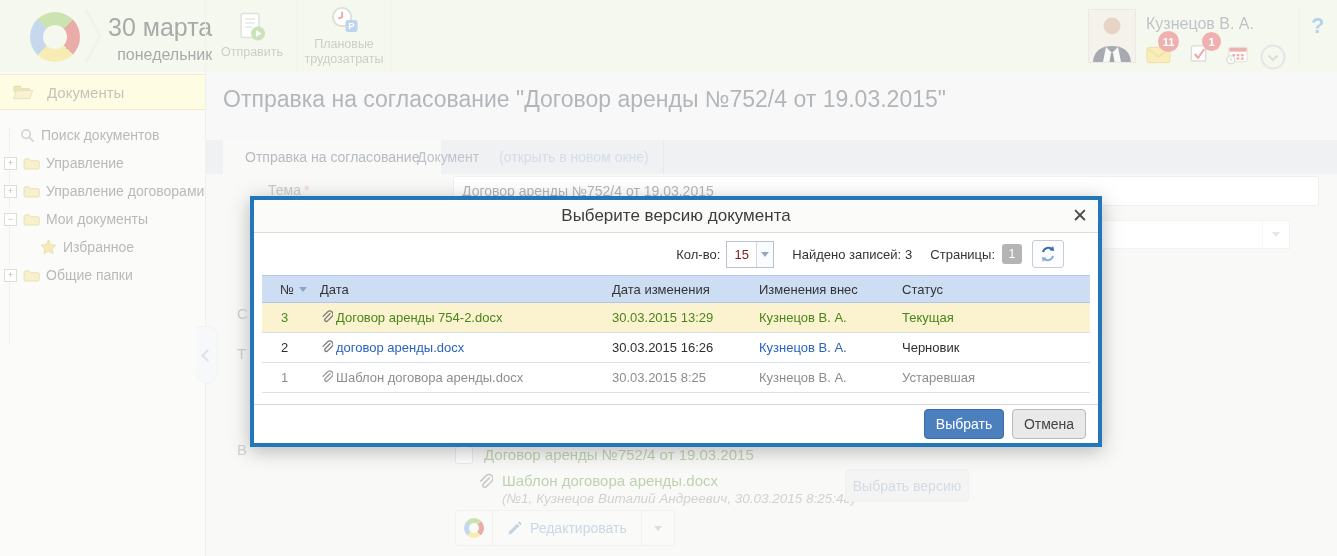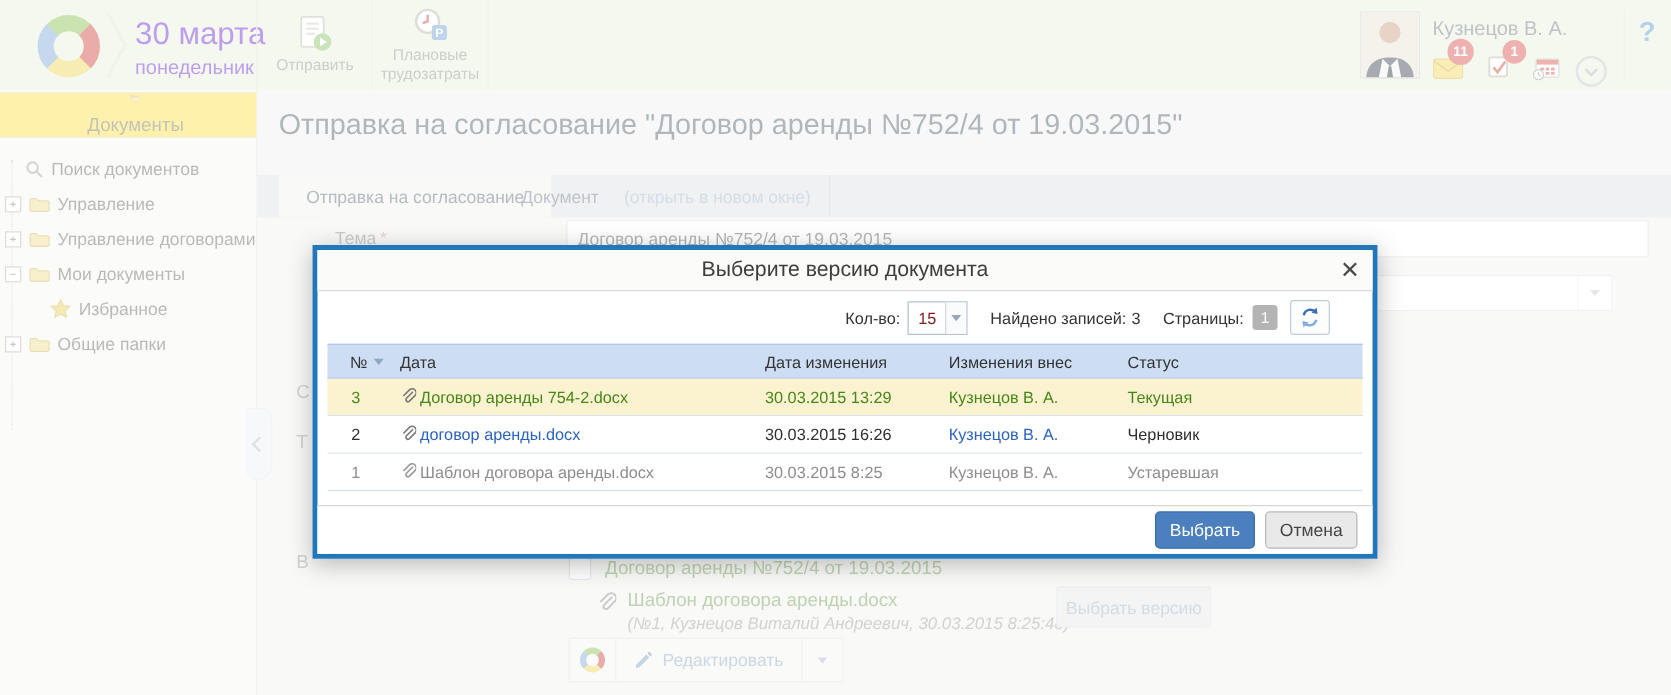--- a/index.html
+++ b/index.html
@@ -6,21 +6,21 @@
   .stage{position:relative;width:1337px;height:556px;background:#fff;
          font-family:"Liberation Sans",sans-serif;overflow:hidden;}
 
   
   .hdr{position:absolute;left:0;top:0;width:1337px;height:72px;background:#e9efda;border-bottom:1px solid #e0e5d2;}
   .ring{border-radius:50%;background:conic-gradient(from -45deg,#8cc152 0 25%,#d0483e 0 50%,#eed75a 0 75%,#7fa8d9 0 100%);position:relative;}
   .ring::after{content:"";position:absolute;inset:26%;border-radius:50%;background:#e9efda;}
   .ring.small::after{background:#f3f3f2;}
   .logo{position:absolute;left:30px;top:12px;width:50px;height:50px;}
   .hdr-sep{position:absolute;left:84px;top:8px;}
-  .date{position:absolute;left:108px;top:13px;color:#6d28d9;}
+  .date{position:absolute;left:108px;top:13px;color:#404040;text-align:right;}
   .date .d1{font-size:25px;}
   .date .d2{font-size:16px;margin-top:4px;}
   .hdr-btn{position:absolute;top:0;height:72px;width:92px;display:flex;flex-direction:column;align-items:center;justify-content:center;gap:3px;border-left:1px solid #dfe4d0;cursor:pointer;}
   .hdr-btn .lbl{font-size:12.5px;color:#8d9384;line-height:1.2;text-align:center;}
   #btn-send{left:205px;}
   #btn-planned{left:297px;border-right:1px solid #dfe4d0;}
   .avatar{position:absolute;left:1088px;top:9px;width:46px;height:52px;border:1px solid #d0d0c6;cursor:pointer;}
   .uname{position:absolute;left:1146px;top:15px;font-size:16px;color:#6f7a86;}
   .hicon{position:absolute;cursor:pointer;}
   #icon-mail{left:1146px;top:46px;}
@@ -28,21 +28,21 @@
   #icon-cal{left:1226px;top:45px;}
   #icon-chev{left:1260px;top:44px;}
   .badge{position:absolute;background:#d9534f;color:#fff;border-radius:50%;display:flex;align-items:center;justify-content:center;font-weight:bold;z-index:2;}
   #badge-mail{left:1158px;top:31px;width:21px;height:21px;font-size:11px;}
   #badge-tasks{left:1202px;top:32px;width:19px;height:19px;font-size:11px;}
   .hdr-divider{position:absolute;left:1299px;top:8px;width:1px;height:56px;background:#dfe4d0;}
   .help{position:absolute;left:1311px;top:13px;font-size:22px;font-weight:bold;color:#5b9bd5;cursor:pointer;}
 
   
   .sidebar{position:absolute;left:0;top:72px;width:205px;height:484px;background:#f6f6f3;border-right:1px solid #ddddd6;}
-  .side-root{position:absolute;left:0;top:2px;width:193px;height:34px;background:#fde047;border-top:1px solid #e5d88e;border-bottom:1px solid #e5d88e;display:flex;align-items:center;padding-left:12px;gap:10px;cursor:pointer;flex-direction:column;}
+  .side-root{position:absolute;left:0;top:2px;width:193px;height:34px;background:#fef9c3;border-top:1px solid #e5d88e;border-bottom:1px solid #e5d88e;display:flex;align-items:center;padding-left:12px;gap:10px;cursor:pointer;}
   .side-root .lbl{font-size:15px;color:#7c7a64;}
   .treeline{position:absolute;left:9px;top:56px;height:216px;border-left:1px dotted #c8c8bf;}
   .tree-item{position:absolute;left:0;width:205px;height:26px;display:flex;align-items:center;gap:6px;cursor:pointer;font-size:14px;color:#64645c;background:transparent;}
   .expander{width:11px;height:11px;border:1px solid #b3b3aa;background:#fff;font-size:9px;line-height:9px;display:flex;align-items:center;justify-content:center;color:#666;margin-left:4px;flex:0 0 auto;}
   .ti-pl20{padding-left:20px;}
   .ti-pl40{padding-left:40px;}
   .collapse-tab{position:absolute;left:196px;top:326px;width:21px;height:56px;background:#eceff3;border:1px solid #e0e4e9;border-left:none;border-radius:0 10px 12px 10px;display:flex;align-items:center;justify-content:center;cursor:pointer;z-index:2;}
   .larr{width:7px;height:7px;border-left:2px solid #b9bdc3;border-bottom:2px solid #b9bdc3;transform:rotate(45deg);margin-left:2px;}
 
   

